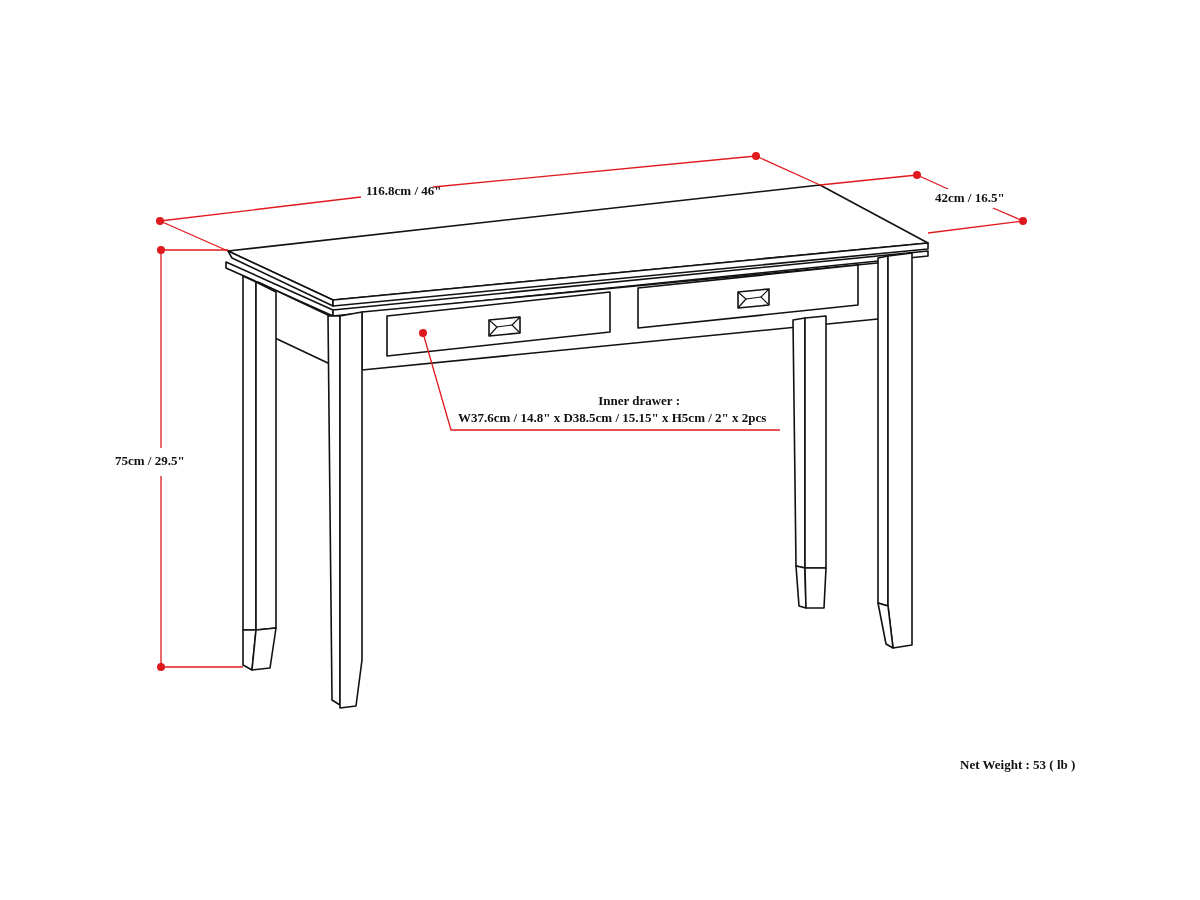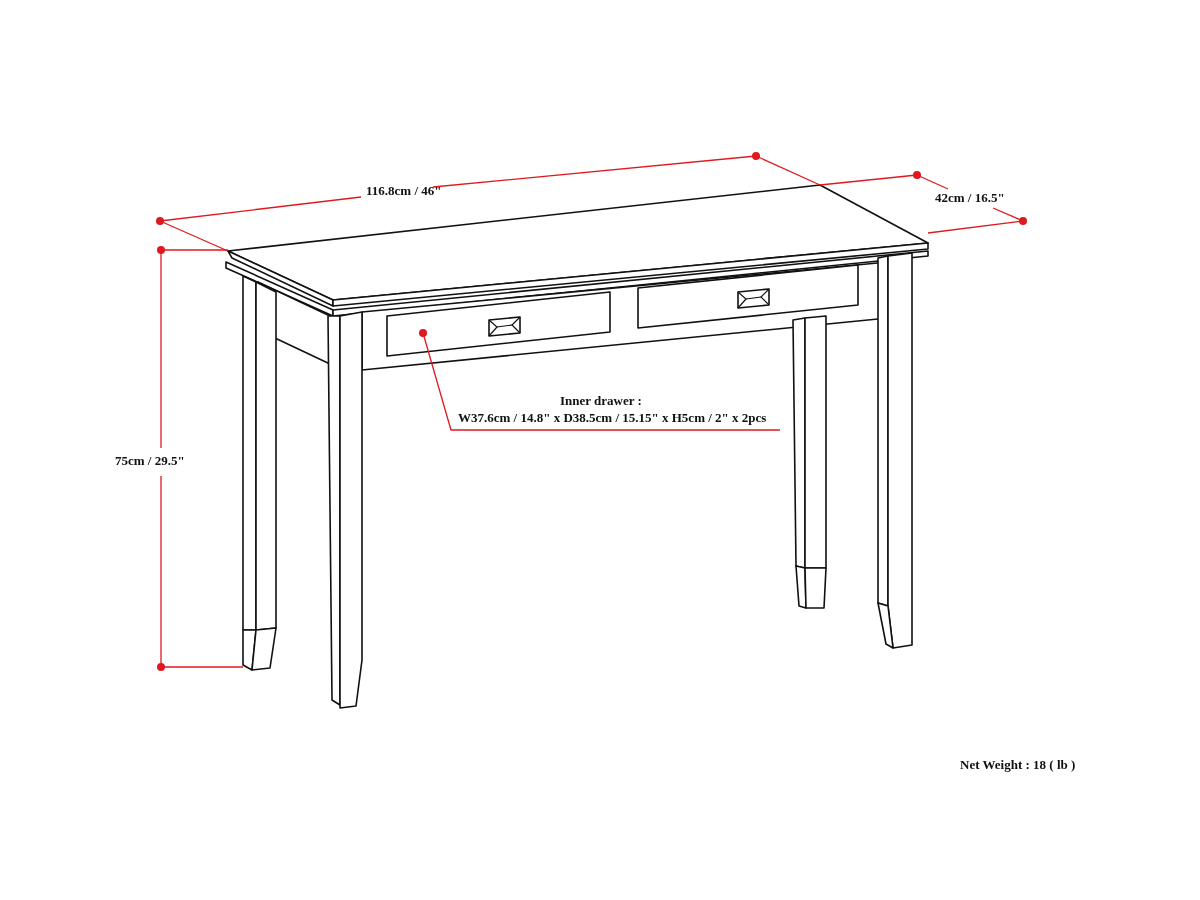--- a/index.html
+++ b/index.html
@@ -2,21 +2,21 @@
 <html><head>
 <meta charset="utf-8">
 <style>
   html, body { margin: 0; padding: 0; background: #ffffff; }
   body { width: 1200px; height: 900px; position: relative; overflow: hidden;
          font-family: "Liberation Serif", "DejaVu Serif", serif; }
   #canvas { position: absolute; left: 0; top: 0; width: 1200px; height: 900px; }
   .lbl { position: absolute; font-family: "Liberation Serif", "DejaVu Serif", serif;
          font-size: 13px; color: #111; white-space: nowrap; line-height: 1.2; }
   .lbl.bold { font-weight: bold; }
-  .center { text-align: left; }
+  .center { text-align: right; }
   .ln { stroke: #111; stroke-width: 1.6; fill: #fff; stroke-linejoin: round; }
   .ln-thin { stroke: #111; stroke-width: 1.2; fill: none; }
   .dim { stroke: #e0191e; stroke-width: 1.3; fill: none; }
   .dot { fill: #e0191e; }
 </style>
 </head>
 <body>
 
 <svg id="canvas" viewBox="0 0 1200 900" xmlns="http://www.w3.org/2000/svg">
 
@@ -110,13 +110,13 @@
 <div class="lbl bold" style="left:366px; top:183px;">116.8cm / 46"</div>
 
 <div class="lbl bold" style="left:935px; top:190px;">42cm / 16.5"</div>
 
 <div class="lbl bold" style="left:115px; top:453px;">75cm / 29.5"</div>
 
 <div class="lbl bold center" style="left:560px; top:393px; width:120px;">Inner drawer :</div>
 
 <div class="lbl bold" style="left:458px; top:410px;">W37.6cm / 14.8" x D38.5cm / 15.15" x H5cm / 2" x 2pcs</div>
 
-<div class="lbl bold" style="left:960px; top:757px;">Net Weight : 18 ( lb )</div>
+<div class="lbl bold" style="left:960px; top:757px;">Net Weight : 53 ( lb )</div>
 
 </body></html>

